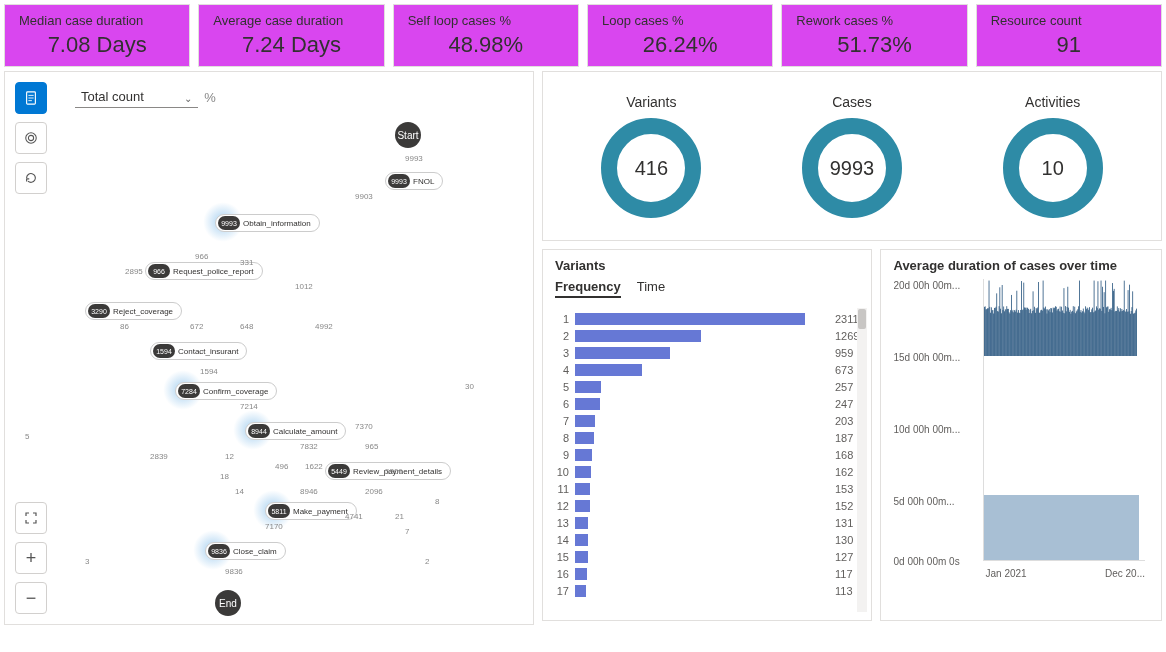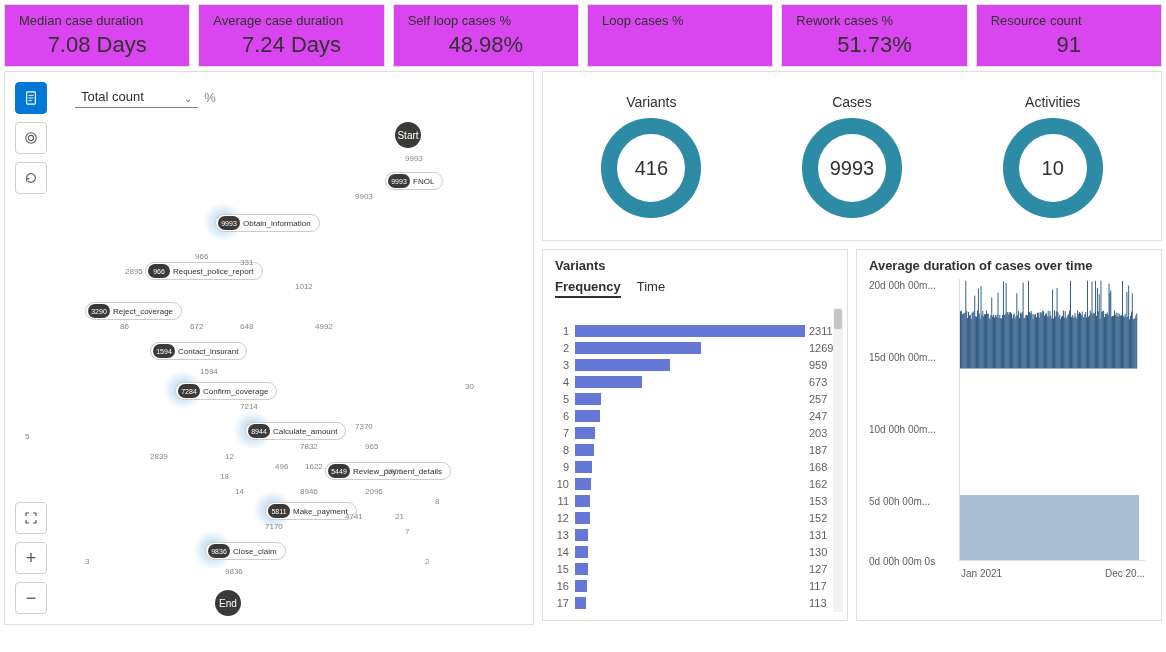--- a/index.html
+++ b/index.html
@@ -17,30 +17,30 @@
 .donut-row { display: flex; border: 1px solid #e1dfdd; background: #fff; padding: 8px; justify-content: space-around; align-items: center; height: 170px; }
 .donut-block { text-align: center; flex:1;}
 .donut-label { font-size: 14px; margin-bottom: 8px; }
 .donut { width: 100px; height: 100px; border-radius: 50%; border: 16px solid #2e8ba6; display: flex; align-items: center; justify-content: center; margin: 0 auto; }
 .donut-val { font-size: 20px; }
 
 .bottom-row { display: flex; gap: 8px; flex:1; }
 .variants-panel, .duration-panel { flex: 1; border: 1px solid #e1dfdd; background: #fff; padding: 8px 12px; height: 372px; }
 
 .panel-title { font-size: 13px; font-weight: 600; margin-bottom: 6px; }
-.tabs { display: flex; gap: 16px; margin-bottom: 24px; font-size: 13px; }
+.tabs { display: flex; gap: 16px; margin-bottom: 12px; font-size: 13px; }
 .tab { cursor: pointer; padding-bottom: 2px; }
 .tab.active { font-weight: 600; border-bottom: 2px solid #323130; }
 
 .bar-list { overflow-y: auto; height: 310px; position: relative; }
 .bar-row { display: flex; align-items: center; height: 17px; font-size: 11px; }
 .bar-idx { width: 20px; text-align: right; padding-right: 6px; color: #605e5c; }
 .bar-track { flex: 0 0 230px; height: 12px; position: relative; }
 .bar-fill { height: 12px; background: #6678d5; }
-.bar-val { padding-left: 4px; color: #605e5c; }
+.bar-val { padding-left: 4px; color: #605e5c; margin-left: 26px; }
 
 .toolbar { position: absolute; left: 10px; top: 10px; display: flex; flex-direction: column; gap: 8px; }
 .tool-btn { width: 32px; height: 32px; border: 1px solid #d2d0ce; border-radius: 4px; background: #fff; display: flex; align-items: center; justify-content: center; cursor: pointer; font-size: 14px; color: #555;}
 .tool-btn.primary { background: #0078d4; color: #fff; border-color: #0078d4; }
 
 .zoom-tools { position: absolute; left: 10px; bottom: 10px; display: flex; flex-direction: column; gap: 8px; }
 
 .metric-select { position: absolute; left: 70px; top: 14px; display: flex; align-items: center; gap: 6px; }
 .select-box { border-bottom: 1px solid #8a8886; padding: 3px 6px; display: flex; align-items: flex-end; gap: 40px; cursor: pointer; font-size: 13px;}
 .chev { font-size: 10px; color: #666;}
@@ -74,20 +74,21 @@
     <div class="kpi-card">
       <div class="kpi-label">Average case duration</div>
       <div class="kpi-value">7.24 Days</div>
     </div>
     <div class="kpi-card">
       <div class="kpi-label">Self loop cases %</div>
       <div class="kpi-value">48.98%</div>
     </div>
     <div class="kpi-card">
       <div class="kpi-label">Loop cases %</div>
+      <div class="kpi-value">26.24%</div>
     </div>
     <div class="kpi-card">
       <div class="kpi-label">Rework cases %</div>
       <div class="kpi-value">51.73%</div>
     </div>
     <div class="kpi-card">
       <div class="kpi-label">Resource count</div>
       <div class="kpi-value">91</div>
     </div>
   </div>

